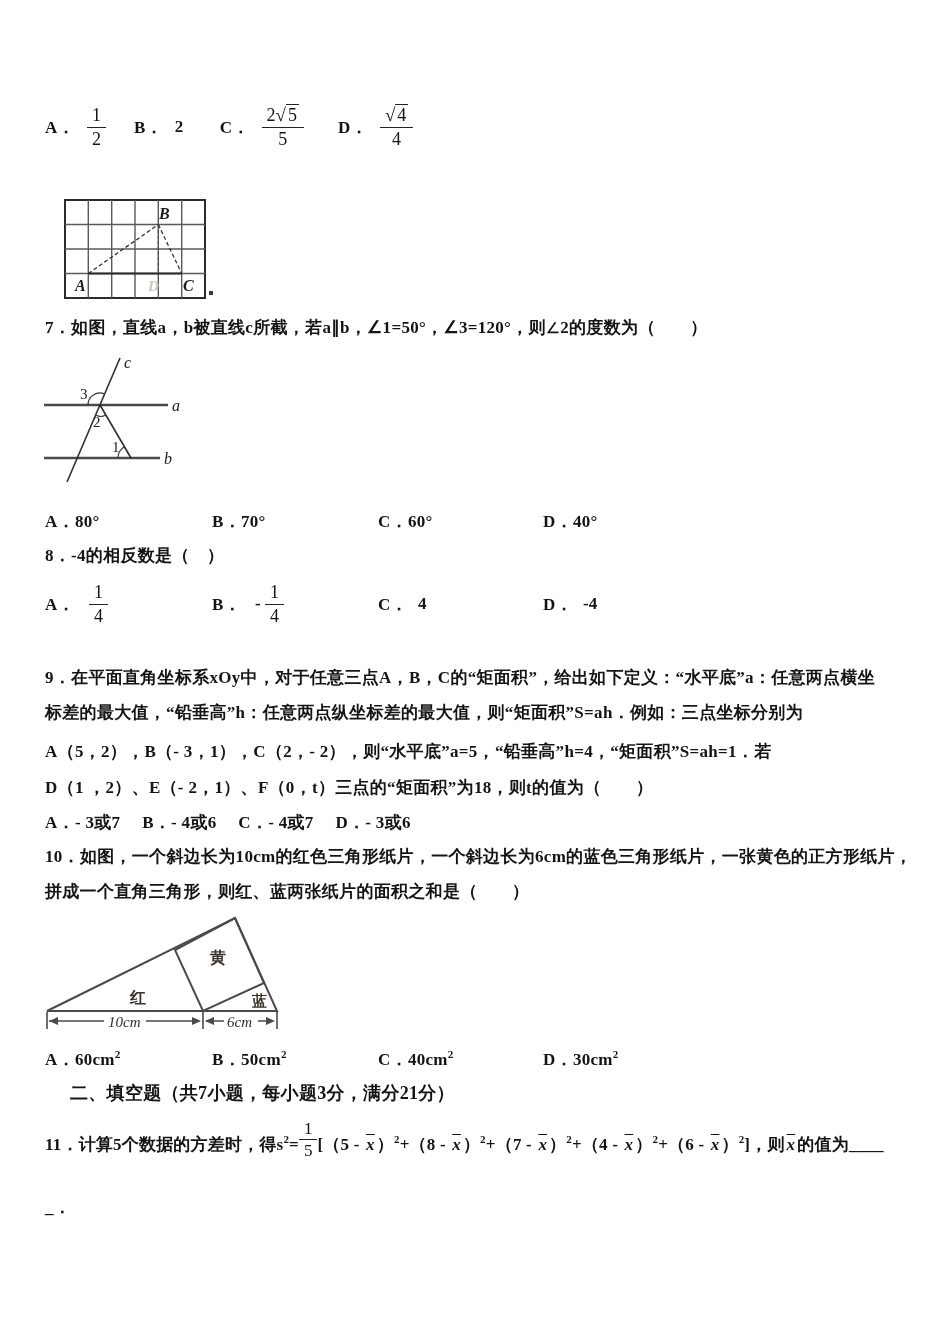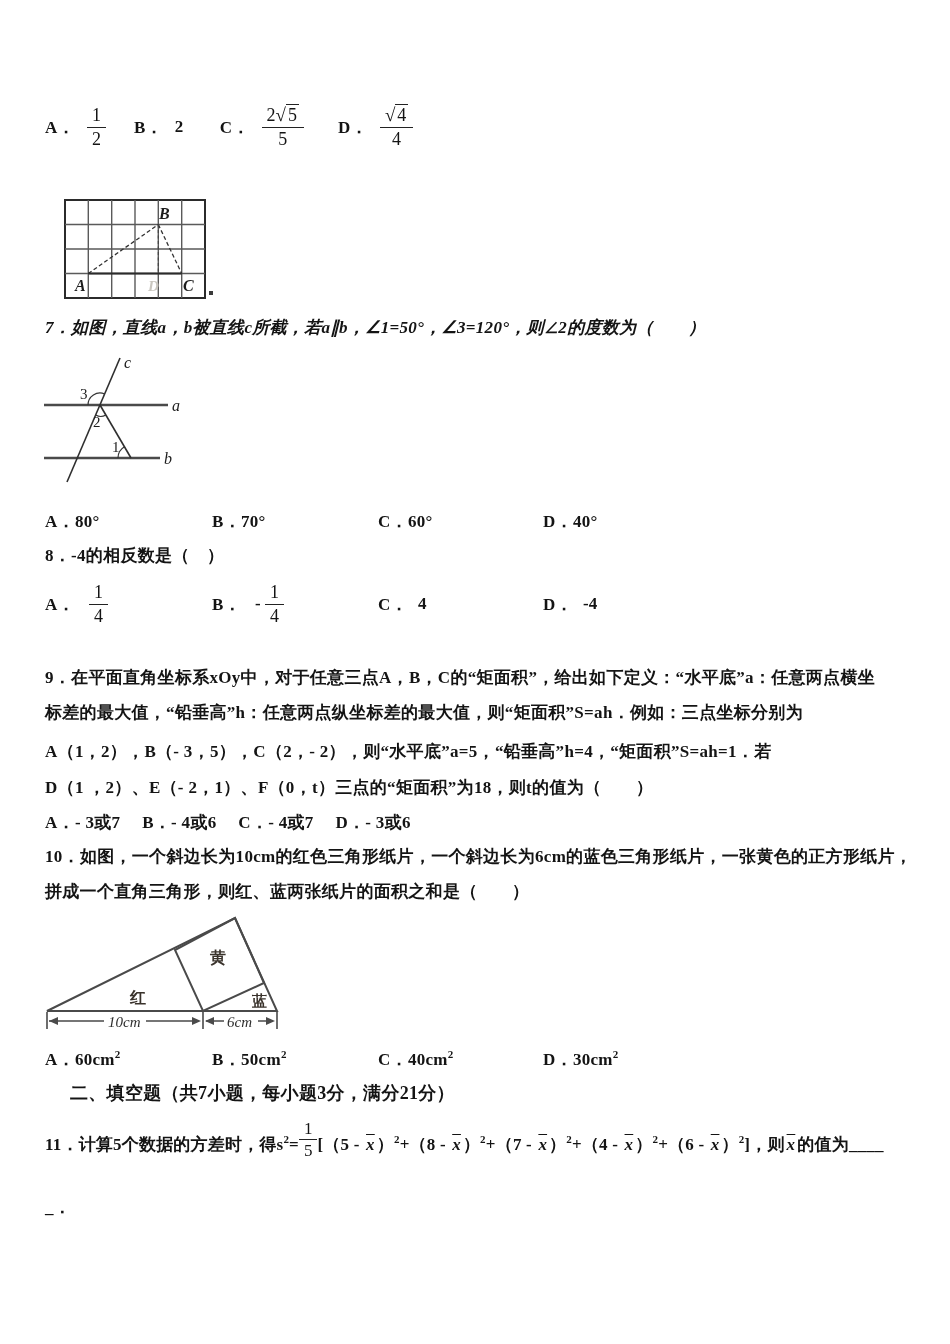--- a/index.html
+++ b/index.html
@@ -70,21 +70,21 @@
     <line x1="94.3" y1="25.5" x2="117.7" y2="74.5" stroke="#333" stroke-width="1.3" stroke-dasharray="4 2.5"></line>
     <line x1="24.3" y1="74.5" x2="117.7" y2="74.5" stroke="#2b2b2b" stroke-width="1.8"></line>
     <line x1="94.3" y1="25.5" x2="94.3" y2="74.5" stroke="#444" stroke-width="1.1" stroke-dasharray="3 2.5"></line>
     <text x="11" y="92" font-size="16" font-style="italic" font-weight="bold" fill="#1c1c1c">A</text>
     <text x="95" y="20" font-size="16" font-style="italic" font-weight="bold" fill="#1c1c1c">B</text>
     <text x="119" y="92" font-size="16" font-style="italic" font-weight="bold" fill="#1c1c1c">C</text>
     <text x="84" y="92" font-size="15" font-style="italic" font-weight="bold" fill="#c9c6bf">D</text>
   </svg>
   <div class="abs speck" style="left:209px;top:291px;"></div>
 
-  <div class="abs txt" style="left:45px;top:316px;font-style:italic;">7．如图，直线a，b被直线c所截，若a∥b，∠1=50°，∠3=120°，则∠2的度数为（　　）</div>
+  <div class="abs txt" style="left:45px;top:316px;">7．如图，直线a，b被直线c所截，若a∥b，∠1=50°，∠3=120°，则∠2的度数为（　　）</div>
 
   <svg class="abs" style="left:40px;top:354px;" width="178" height="132" viewBox="0 0 178 132">
     <line x1="4" y1="51" x2="128" y2="51" stroke="#4a4a4a" stroke-width="2.4"></line>
     <line x1="4" y1="104" x2="120" y2="104" stroke="#4a4a4a" stroke-width="2.4"></line>
     <line x1="80" y1="4" x2="27" y2="128" stroke="#2f2f2f" stroke-width="1.6"></line>
     <line x1="60" y1="51" x2="91" y2="104" stroke="#2f2f2f" stroke-width="1.6"></line>
     <path d="M64.7,40 A12,12 0 0,0 48,51" fill="none" stroke="#333" stroke-width="1.2"></path>
     <path d="M55.7,61 A10,10 0 0,0 65.8,61" fill="none" stroke="#333" stroke-width="1.1"></path>
     <path d="M84.5,92.8 A13,13 0 0,0 78,104" fill="none" stroke="#333" stroke-width="1.2"></path>
     <text x="84" y="14" font-size="16" font-style="italic" fill="#1c1c1c">c</text>
@@ -125,21 +125,21 @@
       <span class="txt">4</span>
     </span>
     <span class="flexrow" style="position:absolute;left:498px;height:56px;">
       <span class="txt" style="margin-right:10px;">D．</span>
       <span class="txt">-4</span>
     </span>
   </div>
 
   <div class="abs txt" style="left:45px;top:666px;text-align:right;">9．在平面直角坐标系xOy中，对于任意三点A，B，C的“矩面积”，给出如下定义：“水平底”a：任意两点横坐</div>
   <div class="abs txt" style="left:45px;top:701px;">标差的最大值，“铅垂高”h：任意两点纵坐标差的最大值，则“矩面积”S=ah．例如：三点坐标分别为</div>
-  <div class="abs txt" style="left:45px;top:740px;">A（1，2），B（- 3，5），C（2，- 2），则“水平底”a=5，“铅垂高”h=4，“矩面积”S=ah=1．若</div>
+  <div class="abs txt" style="left:45px;top:740px;">A（5，2），B（- 3，1），C（2，- 2），则“水平底”a=5，“铅垂高”h=4，“矩面积”S=ah=1．若</div>
   <div class="abs txt" style="left:45px;top:776px;">D（1 ，2）、E（- 2，1）、F（0，t）三点的“矩面积”为18，则t的值为（　　）</div>
   <div class="abs txt" style="left:45px;top:811px;">A．- 3或7　 B．- 4或6　 C．- 4或7　 D．- 3或6</div>
 
   <div class="abs txt" style="left:45px;top:845px;">10．如图，一个斜边长为10cm的红色三角形纸片，一个斜边长为6cm的蓝色三角形纸片，一张黄色的正方形纸片，</div>
   <div class="abs txt" style="left:45px;top:880px;">拼成一个直角三角形，则红、蓝两张纸片的面积之和是（　　）</div>
 
   <svg class="abs" style="left:40px;top:913px;" width="250" height="126" viewBox="0 0 250 126">
     <path d="M7,98 L237,98 L195,5 Z" fill="none" stroke="#4a4a4a" stroke-width="2"></path>
     <path d="M195,5 L135,37 L163,98 L224,70 Z" fill="none" stroke="#4a4a4a" stroke-width="2"></path>
     <text x="90" y="90" font-size="16" font-weight="bold" fill="#3a332c">红</text>

